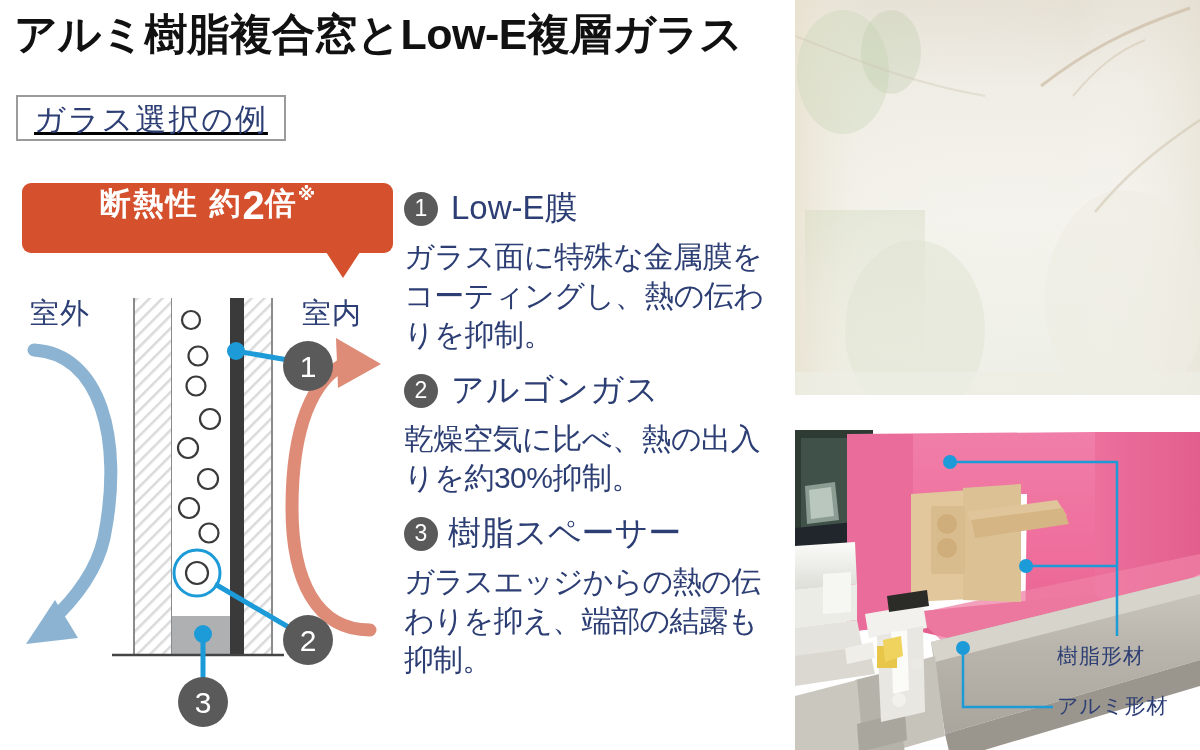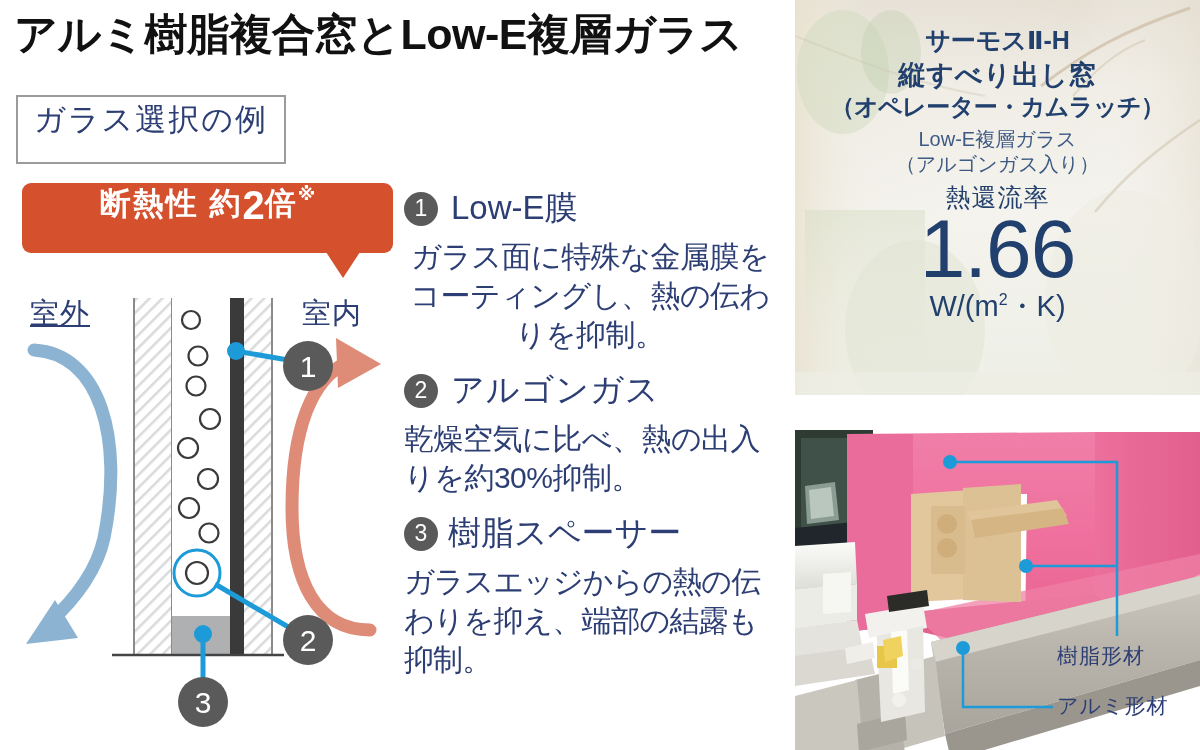--- a/index.html
+++ b/index.html
@@ -16,21 +16,22 @@
 
   .main-title{
     position:absolute;left:14px;top:12px;width:770px;
     font-size:43px;font-weight:bold;color:#111;letter-spacing:-0.5px;
     white-space:nowrap;line-height:1.05;
   }
 
   .glass-pick-box{
     position:absolute;left:16px;top:95px;
     border:2px solid #9b9b9b;background:#fff;
-    padding:5px 16px 24px 16px;
+    padding:5px 16px 1px 16px;
+    text-decoration:underline;
   }
   .glass-pick-box span{
     font-size:31px;color:#2c3e73;letter-spacing:2px;line-height:1.15;
     display:block;
   }
 
   
   .callout{
     position:absolute;left:22px;top:183px;width:371px;height:70px;
     background:#d5512e;border-radius:9px;
@@ -47,21 +48,21 @@
     position:absolute;left:326px;top:252px;width:0;height:0;
     border-left:17px solid transparent;border-right:17px solid transparent;
     border-top:26px solid #d5512e;
   }
 
   
   .diagram{position:absolute;left:0;top:268px;width:395px;height:482px;}
   .lbl-outdoor,.lbl-indoor{
     position:absolute;font-size:29px;color:#2c3e73;letter-spacing:1px;
   }
-  .lbl-outdoor{left:30px;top:26px;text-decoration:underline;}
+  .lbl-outdoor{left:30px;top:26px;}
   .lbl-indoor{left:302px;top:26px;}
 
   
   .right-top{
     position:absolute;left:795px;top:0;width:405px;height:395px;overflow:hidden;
     background:#ece8de;
   }
   .rt-photo{position:absolute;inset:0;}
   .rt-text{position:absolute;left:0;top:0;width:405px;text-align:center;color:#22406e;}
   .rt-l1{font-size:25px;font-weight:bold;margin-top:27px;letter-spacing:0px;line-height:1.1;}
@@ -184,21 +185,21 @@
       </svg>
     </div>
 
     <div style="position:absolute;left:404px;top:186px;width:380px;">
 
       <div style="position:relative;margin-bottom:14px;">
         <div style="display:flex;align-items:center;gap:13px;">
           <span style="display:inline-flex;align-items:center;justify-content:center;width:34px;height:34px;border-radius:50%;background:#5a5a5a;color:#fff;font-size:23px;flex:0 0 34px;">1</span>
           <span style="font-size:33px;color:#2c3e73;letter-spacing:0px;white-space:nowrap;">Low-E膜</span>
         </div>
-        <div style="font-size:30px;color:#2c3e73;line-height:1.30;margin-top:6px;letter-spacing:-0.5px;width:372px;text-align:center;">ガラス面に特殊な金属膜をコーティングし、熱の伝わりを抑制。</div>
+        <div style="font-size:30px;color:#2c3e73;line-height:1.30;margin-top:6px;letter-spacing:-0.5px;width:372px;">ガラス面に特殊な金属膜をコーティングし、熱の伝わりを抑制。</div>
       </div>
 
       <div style="position:relative;margin-bottom:14px;">
         <div style="display:flex;align-items:center;gap:13px;">
           <span style="display:inline-flex;align-items:center;justify-content:center;width:34px;height:34px;border-radius:50%;background:#5a5a5a;color:#fff;font-size:23px;flex:0 0 34px;">2</span>
           <span style="font-size:33px;color:#2c3e73;letter-spacing:1px;white-space:nowrap;">アルゴンガス</span>
         </div>
         <div style="font-size:30px;color:#2c3e73;line-height:1.30;margin-top:6px;letter-spacing:-0.5px;width:372px;">乾燥空気に比べ、熱の出入りを約30%抑制。</div>
       </div>
 
@@ -242,30 +243,20 @@
       <ellipse cx="330" cy="300" rx="80" ry="110" fill="#efece2" opacity="0.6"></ellipse>
 
       <path d="M395 8 C 330 30, 290 52, 246 86" stroke="#cdbfa8" stroke-width="3" fill="none" opacity="0.75"></path>
       <path d="M350 40 C 320 52, 300 70, 278 96" stroke="#d6cab4" stroke-width="2" fill="none" opacity="0.6"></path>
       <path d="M405 120 C 360 150, 330 176, 300 212" stroke="#cdc2ad" stroke-width="2.5" fill="none" opacity="0.55"></path>
       <path d="M0 36 C 60 60, 120 84, 190 96" stroke="#cfc6b4" stroke-width="2" fill="none" opacity="0.4"></path>
 
       <rect x="0" y="372" width="405" height="23" fill="#eeeee4" opacity="0.75"></rect>
     </svg>
 
-    <div class="rt-text">
-      <div class="rt-l1">サーモスⅡ-H</div>
-      <div class="rt-l2">縦すべり出し窓</div>
-      <div class="rt-l3">（オペレーター・カムラッチ）</div>
-      <div class="rt-l4">Low-E複層ガラス</div>
-      <div class="rt-l5">（アルゴンガス入り）</div>
-      <div class="rt-l6">熱還流率</div>
-      <div class="rt-val">1.66</div>
-      <div class="rt-unit"><span>W/(m</span><sup>2</sup><span>・K)</span></div>
-    </div>
   </div>
 
   <div class="right-bottom">
     <svg width="405" height="350" viewBox="0 0 405 350">
       <defs>
         <linearGradient id="pinkG" x1="0" y1="0" x2="0" y2="1">
           <stop offset="0%" stop-color="#f07fa8"></stop>
           <stop offset="55%" stop-color="#ef6f9d"></stop>
           <stop offset="100%" stop-color="#e8628f"></stop>
         </linearGradient>

